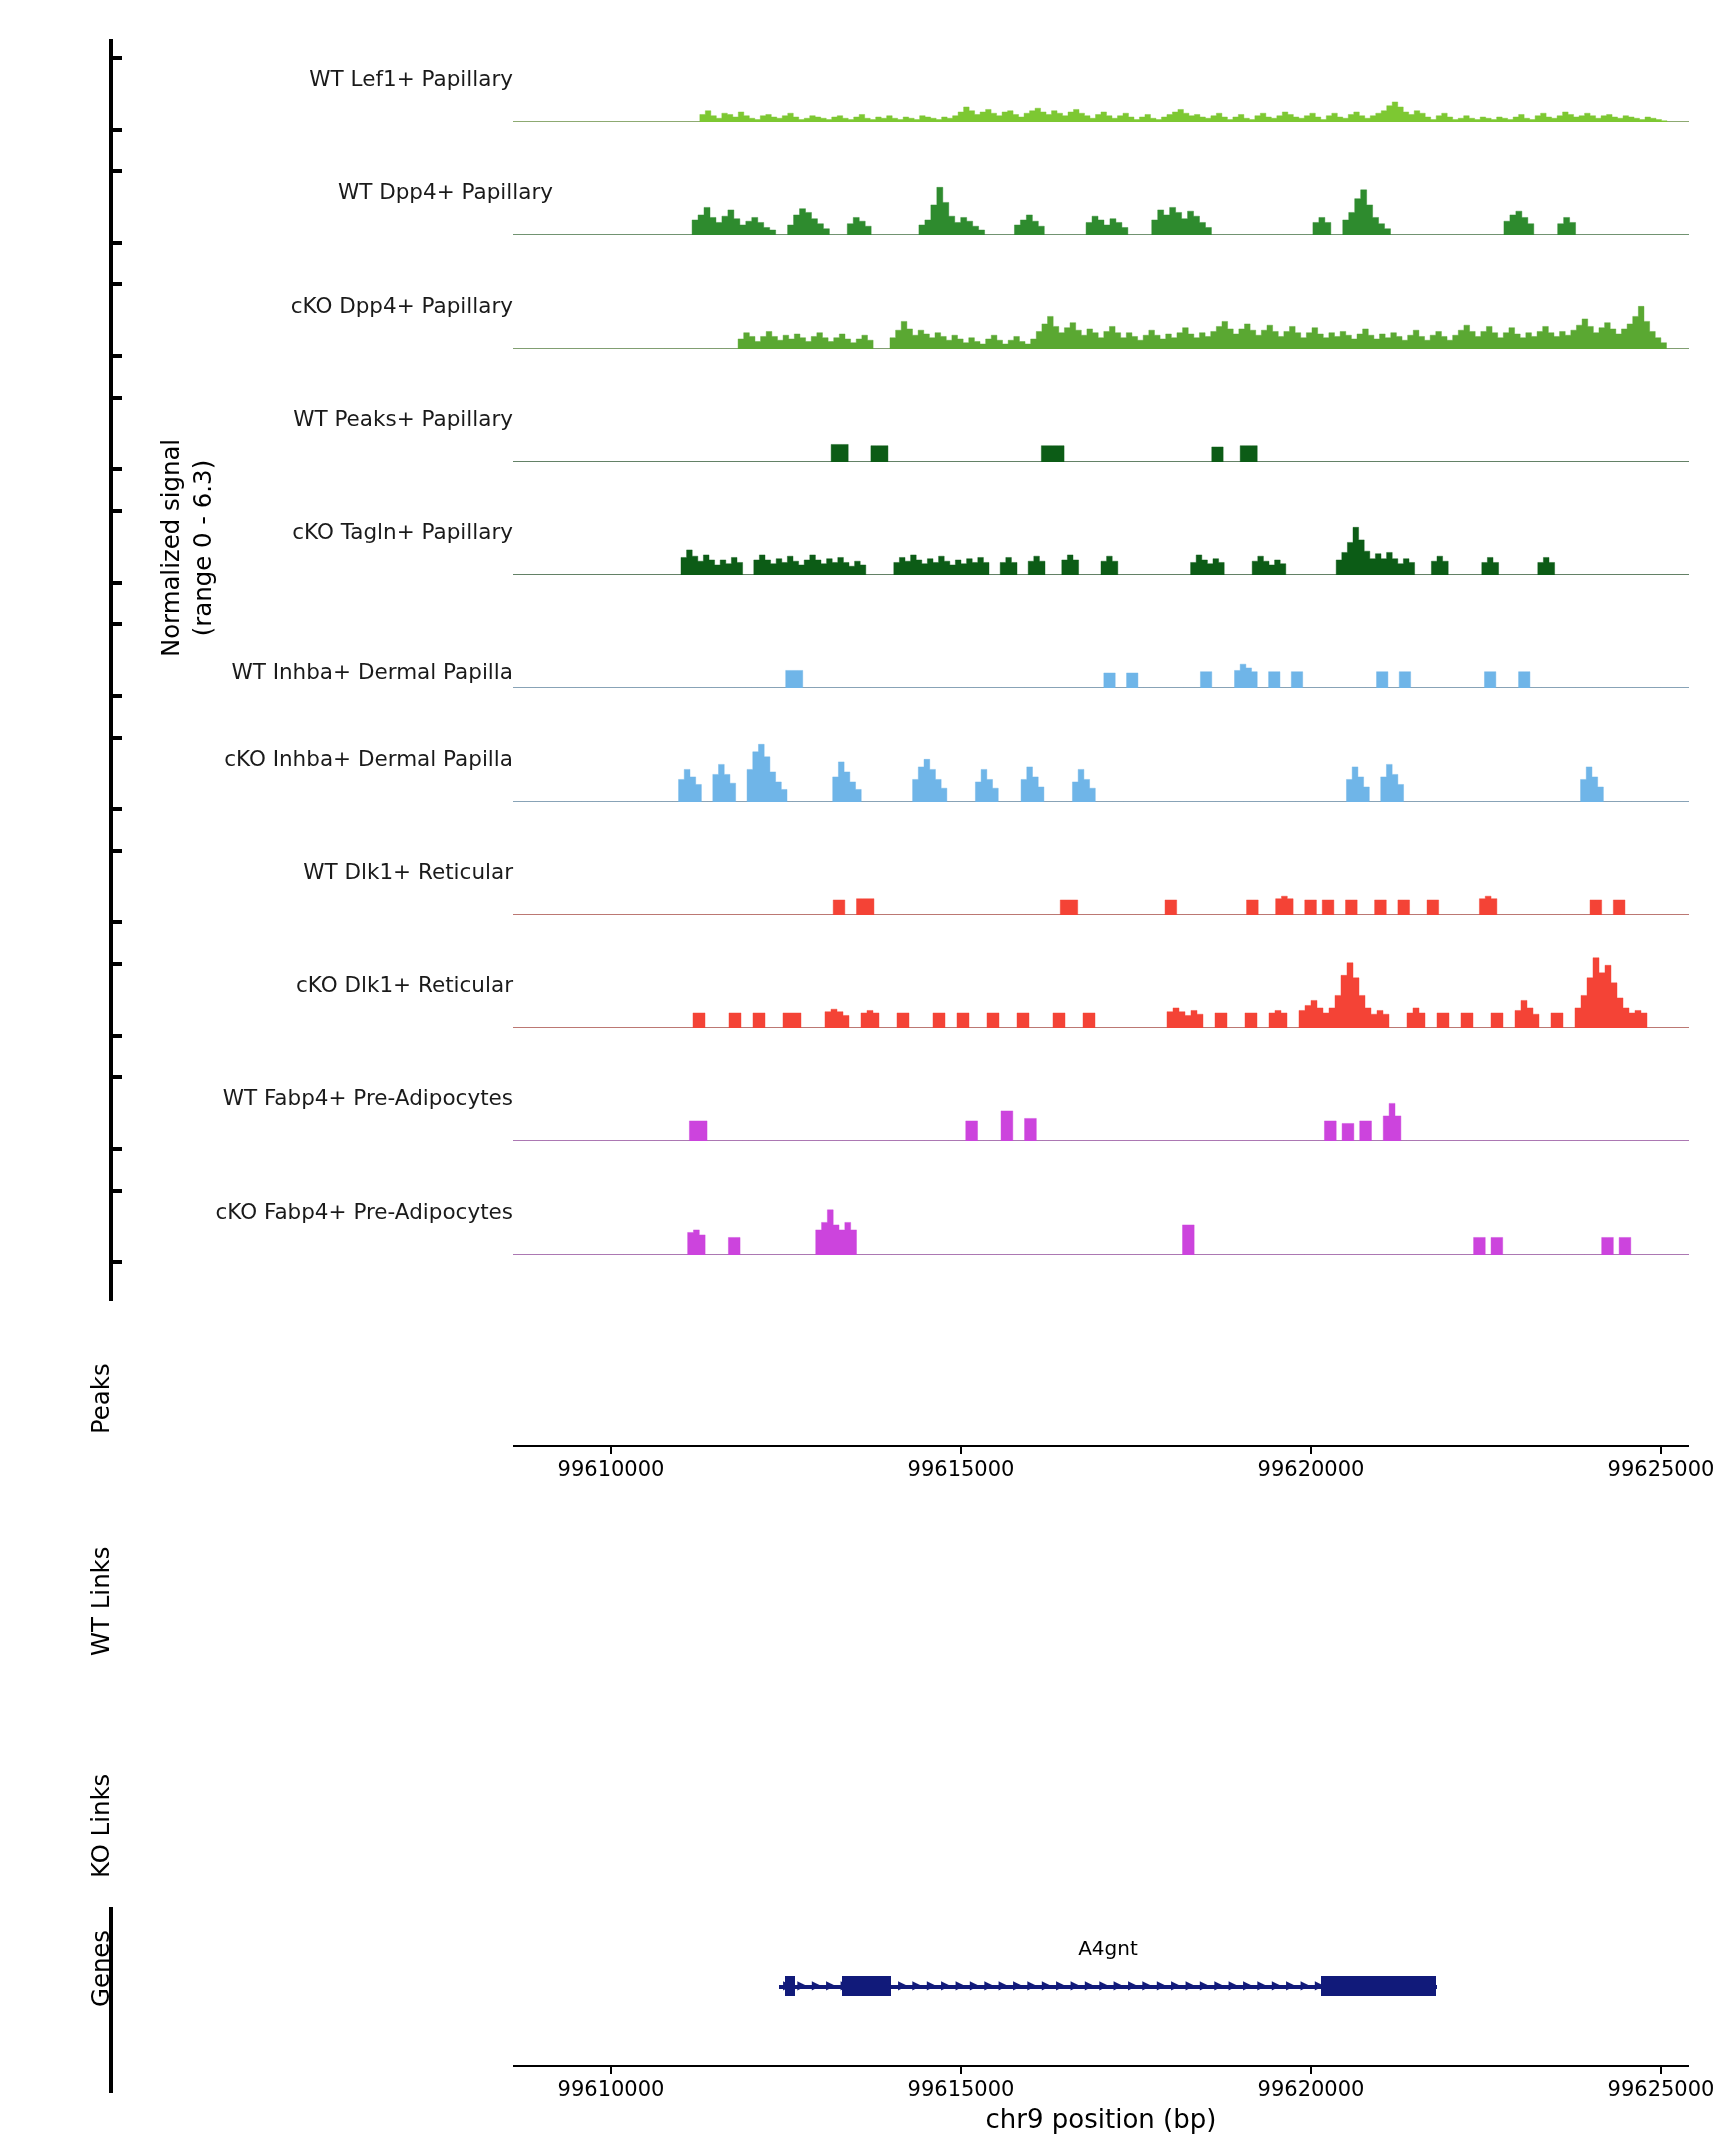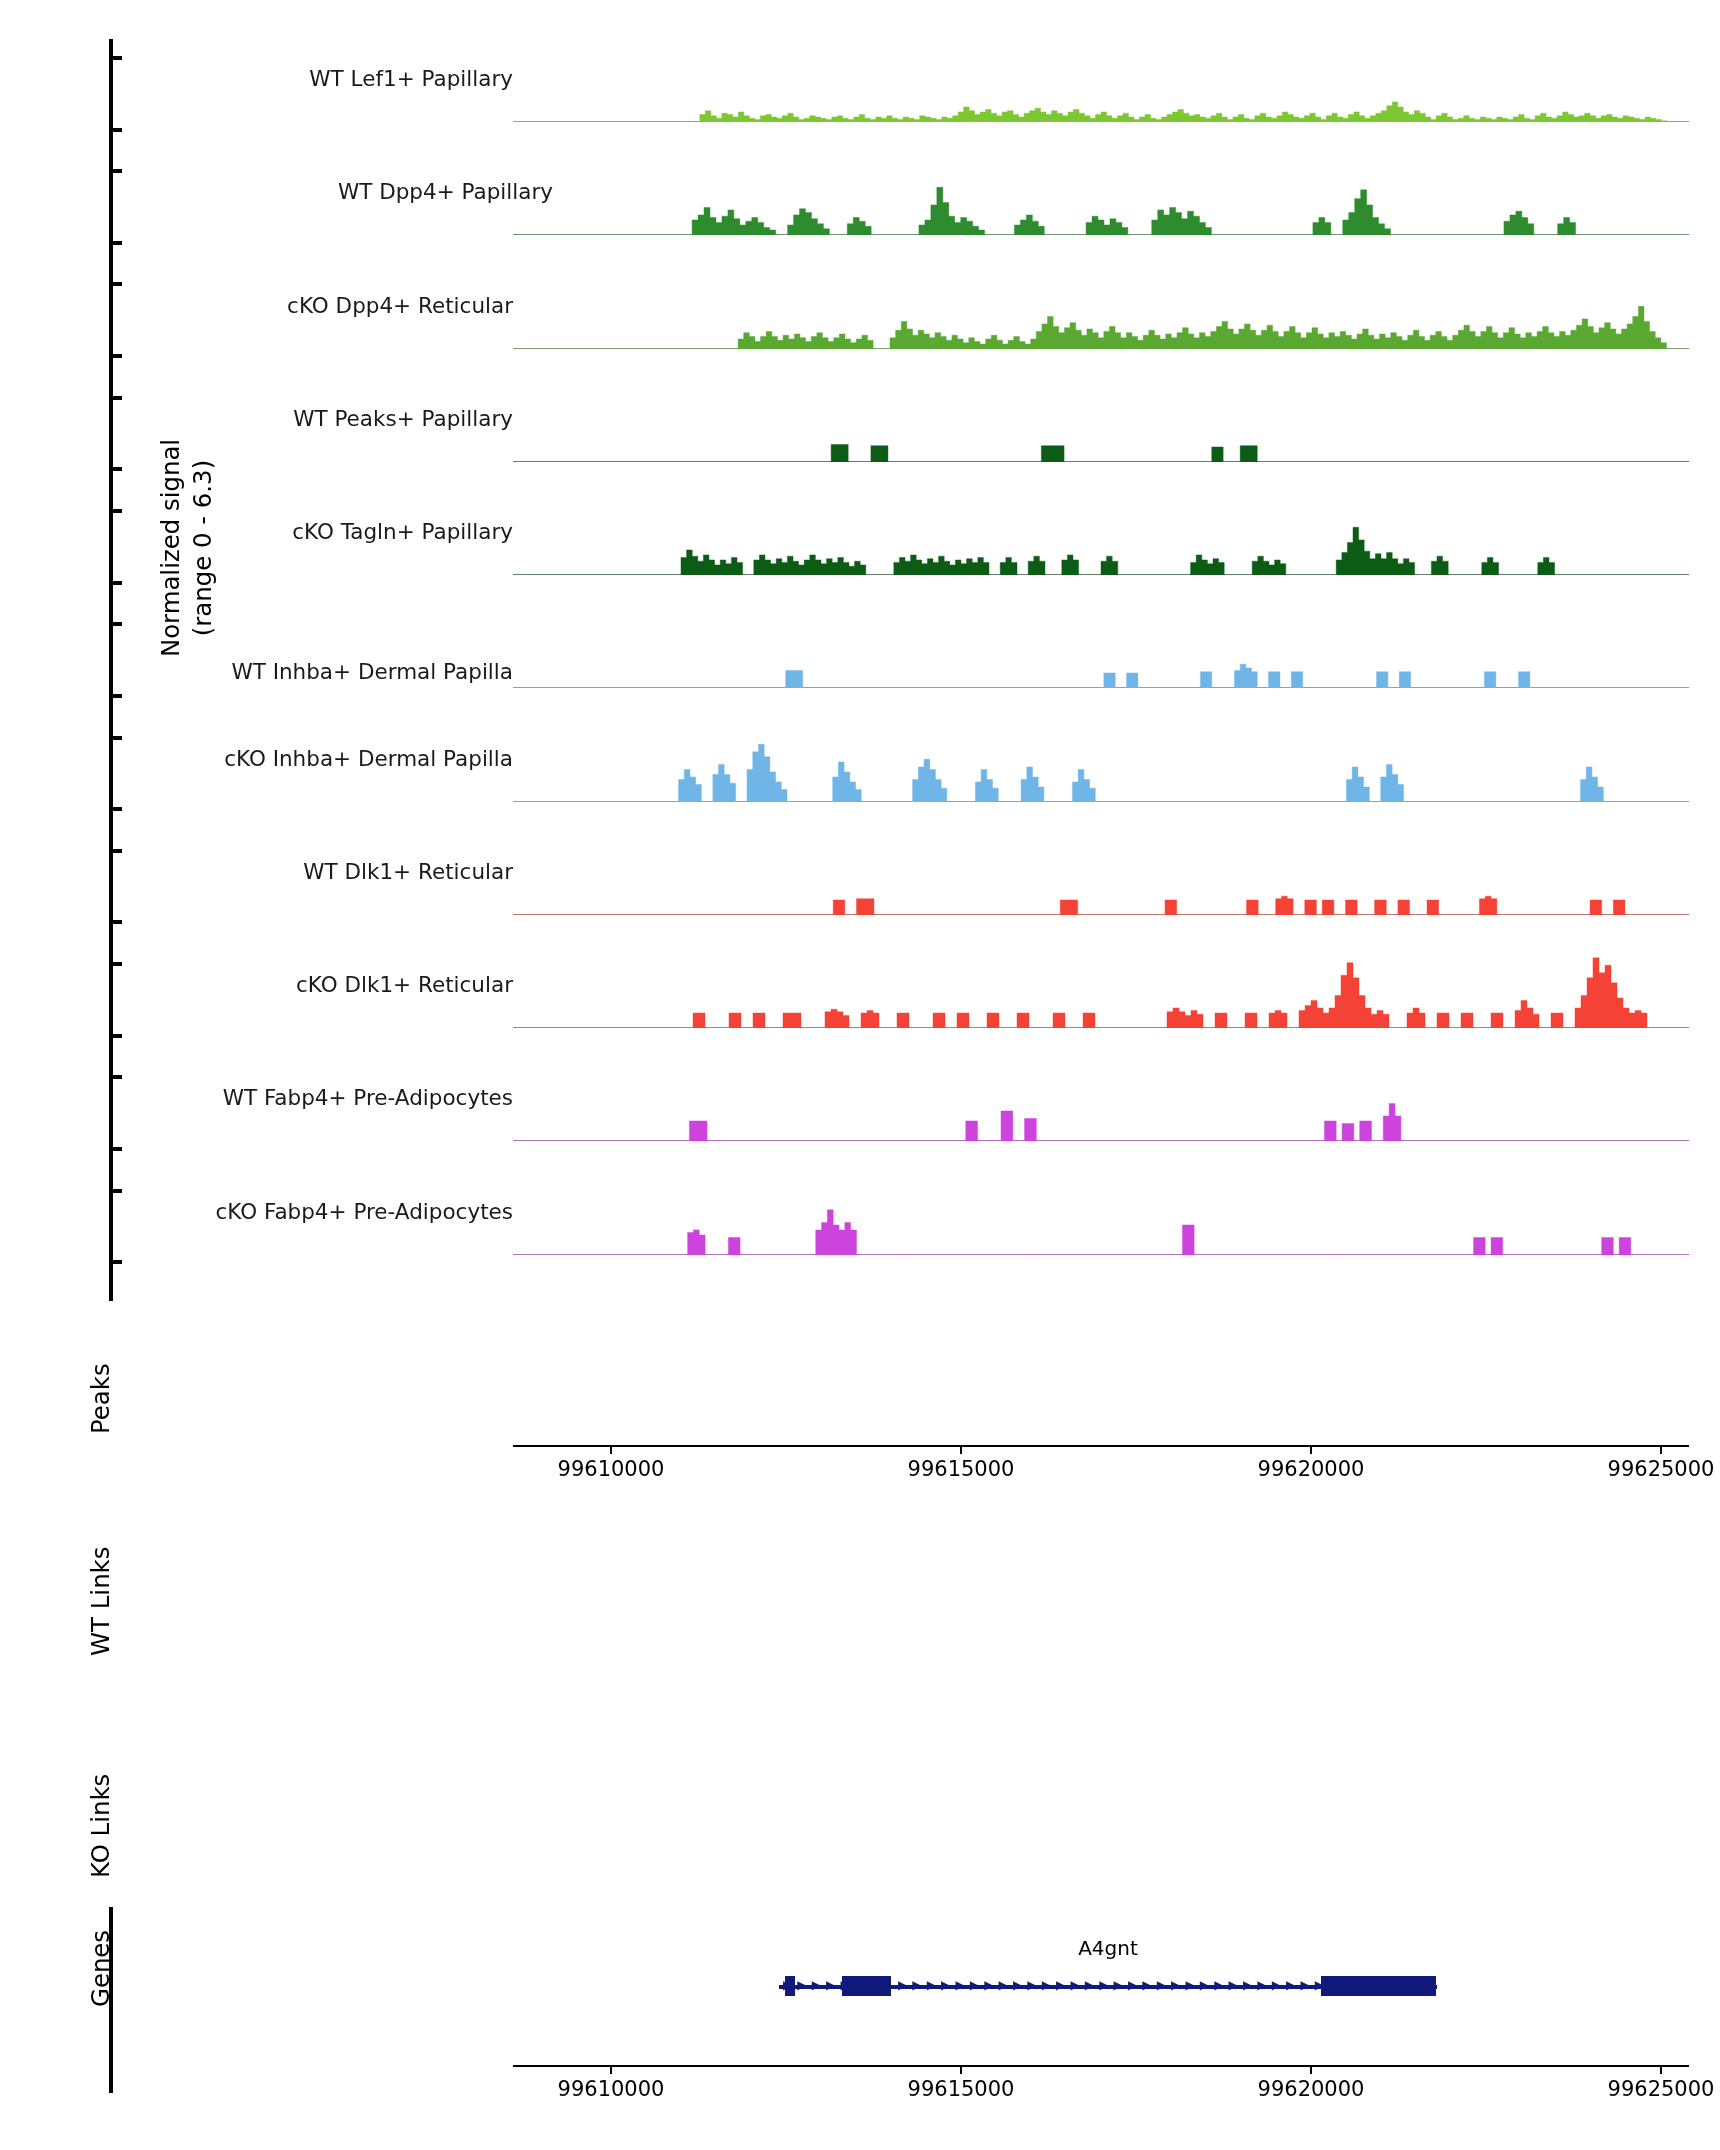--- a/index.html
+++ b/index.html
@@ -189,21 +189,21 @@
       <div class="track" style="top: 156px; height: 86px; padding-left: 40px;">
         <div class="track-label" style="top: 23px;">WT Dpp4+ Papillary</div>
         <div class="track-plot">
           <div class="baseline"></div>
           <svg viewBox="0 0 1640 110" preserveAspectRatio="none">
             <path d="M 0 110 L 0.00 110.00 L 8.32 110.00 L 8.32 110.00 L 16.65 110.00 L 16.65 110.00 L 24.97 110.00 L 24.97 110.00 L 33.30 110.00 L 33.30 110.00 L 41.62 110.00 L 41.62 110.00 L 49.95 110.00 L 49.95 110.00 L 58.27 110.00 L 58.27 110.00 L 66.60 110.00 L 66.60 110.00 L 74.92 110.00 L 74.92 110.00 L 83.25 110.00 L 83.25 110.00 L 91.57 110.00 L 91.57 110.00 L 99.90 110.00 L 99.90 110.00 L 108.22 110.00 L 108.22 110.00 L 116.55 110.00 L 116.55 110.00 L 124.87 110.00 L 124.87 110.00 L 133.20 110.00 L 133.20 110.00 L 141.52 110.00 L 141.52 110.00 L 149.85 110.00 L 149.85 110.00 L 158.17 110.00 L 158.17 110.00 L 166.50 110.00 L 166.50 110.00 L 174.82 110.00 L 174.82 110.00 L 183.15 110.00 L 183.15 110.00 L 191.47 110.00 L 191.47 110.00 L 199.80 110.00 L 199.80 110.00 L 208.12 110.00 L 208.12 110.00 L 216.45 110.00 L 216.45 110.00 L 224.77 110.00 L 224.77 110.00 L 233.10 110.00 L 233.10 110.00 L 241.42 110.00 L 241.42 110.00 L 249.75 110.00 L 249.75 89.05 L 258.07 89.05 L 258.07 82.06 L 266.40 82.06 L 266.40 71.59 L 274.72 71.59 L 274.72 85.56 L 283.05 85.56 L 283.05 92.54 L 291.37 92.54 L 291.37 83.81 L 299.70 83.81 L 299.70 75.08 L 308.02 75.08 L 308.02 87.30 L 316.35 87.30 L 316.35 96.03 L 324.67 96.03 L 324.67 90.79 L 332.99 90.79 L 332.99 85.56 L 341.32 85.56 L 341.32 92.54 L 349.64 92.54 L 349.64 99.52 L 357.97 99.52 L 357.97 103.02 L 366.29 103.02 L 366.29 110.00 L 374.62 110.00 L 374.62 110.00 L 382.94 110.00 L 382.94 96.03 L 391.27 96.03 L 391.27 82.06 L 399.59 82.06 L 399.59 73.33 L 407.92 73.33 L 407.92 78.57 L 416.24 78.57 L 416.24 87.30 L 424.57 87.30 L 424.57 94.29 L 432.89 94.29 L 432.89 101.27 L 441.22 101.27 L 441.22 110.00 L 449.54 110.00 L 449.54 110.00 L 457.87 110.00 L 457.87 110.00 L 466.19 110.00 L 466.19 94.29 L 474.52 94.29 L 474.52 85.56 L 482.84 85.56 L 482.84 90.79 L 491.17 90.79 L 491.17 97.78 L 499.49 97.78 L 499.49 110.00 L 507.82 110.00 L 507.82 110.00 L 516.14 110.00 L 516.14 110.00 L 524.47 110.00 L 524.47 110.00 L 532.79 110.00 L 532.79 110.00 L 541.12 110.00 L 541.12 110.00 L 549.44 110.00 L 549.44 110.00 L 557.77 110.00 L 557.77 110.00 L 566.09 110.00 L 566.09 96.03 L 574.42 96.03 L 574.42 89.05 L 582.74 89.05 L 582.74 68.10 L 591.07 68.10 L 591.07 43.65 L 599.39 43.65 L 599.39 64.60 L 607.72 64.60 L 607.72 83.81 L 616.04 83.81 L 616.04 92.54 L 624.37 92.54 L 624.37 85.56 L 632.69 85.56 L 632.69 90.79 L 641.02 90.79 L 641.02 97.78 L 649.34 97.78 L 649.34 103.02 L 657.66 103.02 L 657.66 110.00 L 665.99 110.00 L 665.99 110.00 L 674.31 110.00 L 674.31 110.00 L 682.64 110.00 L 682.64 110.00 L 690.96 110.00 L 690.96 110.00 L 699.29 110.00 L 699.29 96.03 L 707.61 96.03 L 707.61 89.05 L 715.94 89.05 L 715.94 82.06 L 724.26 82.06 L 724.26 90.79 L 732.59 90.79 L 732.59 97.78 L 740.91 97.78 L 740.91 110.00 L 749.24 110.00 L 749.24 110.00 L 757.56 110.00 L 757.56 110.00 L 765.89 110.00 L 765.89 110.00 L 774.21 110.00 L 774.21 110.00 L 782.54 110.00 L 782.54 110.00 L 790.86 110.00 L 790.86 110.00 L 799.19 110.00 L 799.19 92.54 L 807.51 92.54 L 807.51 83.81 L 815.84 83.81 L 815.84 89.05 L 824.16 89.05 L 824.16 96.03 L 832.49 96.03 L 832.49 87.30 L 840.81 87.30 L 840.81 92.54 L 849.14 92.54 L 849.14 99.52 L 857.46 99.52 L 857.46 110.00 L 865.79 110.00 L 865.79 110.00 L 874.11 110.00 L 874.11 110.00 L 882.44 110.00 L 882.44 110.00 L 890.76 110.00 L 890.76 89.05 L 899.09 89.05 L 899.09 75.08 L 907.41 75.08 L 907.41 82.06 L 915.74 82.06 L 915.74 71.59 L 924.06 71.59 L 924.06 78.57 L 932.39 78.57 L 932.39 87.30 L 940.71 87.30 L 940.71 76.83 L 949.04 76.83 L 949.04 83.81 L 957.36 83.81 L 957.36 92.54 L 965.69 92.54 L 965.69 99.52 L 974.01 99.52 L 974.01 110.00 L 982.34 110.00 L 982.34 110.00 L 990.66 110.00 L 990.66 110.00 L 998.98 110.00 L 998.98 110.00 L 1007.31 110.00 L 1007.31 110.00 L 1015.63 110.00 L 1015.63 110.00 L 1023.96 110.00 L 1023.96 110.00 L 1032.28 110.00 L 1032.28 110.00 L 1040.61 110.00 L 1040.61 110.00 L 1048.93 110.00 L 1048.93 110.00 L 1057.26 110.00 L 1057.26 110.00 L 1065.58 110.00 L 1065.58 110.00 L 1073.91 110.00 L 1073.91 110.00 L 1082.23 110.00 L 1082.23 110.00 L 1090.56 110.00 L 1090.56 110.00 L 1098.88 110.00 L 1098.88 110.00 L 1107.21 110.00 L 1107.21 110.00 L 1115.53 110.00 L 1115.53 92.54 L 1123.86 92.54 L 1123.86 85.56 L 1132.18 85.56 L 1132.18 92.54 L 1140.51 92.54 L 1140.51 110.00 L 1148.83 110.00 L 1148.83 110.00 L 1157.16 110.00 L 1157.16 89.05 L 1165.48 89.05 L 1165.48 78.57 L 1173.81 78.57 L 1173.81 59.37 L 1182.13 59.37 L 1182.13 47.14 L 1190.46 47.14 L 1190.46 68.10 L 1198.78 68.10 L 1198.78 85.56 L 1207.11 85.56 L 1207.11 94.29 L 1215.43 94.29 L 1215.43 101.27 L 1223.76 101.27 L 1223.76 110.00 L 1232.08 110.00 L 1232.08 110.00 L 1240.41 110.00 L 1240.41 110.00 L 1248.73 110.00 L 1248.73 110.00 L 1257.06 110.00 L 1257.06 110.00 L 1265.38 110.00 L 1265.38 110.00 L 1273.71 110.00 L 1273.71 110.00 L 1282.03 110.00 L 1282.03 110.00 L 1290.36 110.00 L 1290.36 110.00 L 1298.68 110.00 L 1298.68 110.00 L 1307.01 110.00 L 1307.01 110.00 L 1315.33 110.00 L 1315.33 110.00 L 1323.65 110.00 L 1323.65 110.00 L 1331.98 110.00 L 1331.98 110.00 L 1340.30 110.00 L 1340.30 110.00 L 1348.63 110.00 L 1348.63 110.00 L 1356.95 110.00 L 1356.95 110.00 L 1365.28 110.00 L 1365.28 110.00 L 1373.60 110.00 L 1373.60 110.00 L 1381.93 110.00 L 1381.93 90.79 L 1390.25 90.79 L 1390.25 82.06 L 1398.58 82.06 L 1398.58 76.83 L 1406.90 76.83 L 1406.90 85.56 L 1415.23 85.56 L 1415.23 94.29 L 1423.55 94.29 L 1423.55 110.00 L 1431.88 110.00 L 1431.88 110.00 L 1440.20 110.00 L 1440.20 110.00 L 1448.53 110.00 L 1448.53 110.00 L 1456.85 110.00 L 1456.85 94.29 L 1465.18 94.29 L 1465.18 85.56 L 1473.50 85.56 L 1473.50 92.54 L 1481.83 92.54 L 1481.83 110.00 L 1490.15 110.00 L 1490.15 110.00 L 1498.48 110.00 L 1498.48 110.00 L 1506.80 110.00 L 1506.80 110.00 L 1515.13 110.00 L 1515.13 110.00 L 1523.45 110.00 L 1523.45 110.00 L 1531.78 110.00 L 1531.78 110.00 L 1540.10 110.00 L 1540.10 110.00 L 1548.43 110.00 L 1548.43 110.00 L 1556.75 110.00 L 1556.75 110.00 L 1565.08 110.00 L 1565.08 110.00 L 1573.40 110.00 L 1573.40 110.00 L 1581.73 110.00 L 1581.73 110.00 L 1590.05 110.00 L 1590.05 110.00 L 1598.38 110.00 L 1598.38 110.00 L 1606.70 110.00 L 1606.70 110.00 L 1615.03 110.00 L 1615.03 110.00 L 1623.35 110.00 L 1623.35 110.00 L 1631.68 110.00 L 1631.68 110.00 L 1640.00 110.00 L 1640 110 Z" fill="#2e8b2e" stroke="#2e8b2e" stroke-width="0.6"></path>
           </svg>
         </div>
       </div>
       <div class="track" style="top: 270px; height: 86px;">
-        <div class="track-label" style="top: 23px;">cKO Dpp4+ Reticular</div>
+        <div class="track-label" style="top: 23px;">cKO Dpp4+ Papillary</div>
         <div class="track-plot">
           <div class="baseline"></div>
           <svg viewBox="0 0 1640 110" preserveAspectRatio="none">
             <path d="M 0 110 L 0.00 110.00 L 7.85 110.00 L 7.85 110.00 L 15.69 110.00 L 15.69 110.00 L 23.54 110.00 L 23.54 110.00 L 31.39 110.00 L 31.39 110.00 L 39.23 110.00 L 39.23 110.00 L 47.08 110.00 L 47.08 110.00 L 54.93 110.00 L 54.93 110.00 L 62.78 110.00 L 62.78 110.00 L 70.62 110.00 L 70.62 110.00 L 78.47 110.00 L 78.47 110.00 L 86.32 110.00 L 86.32 110.00 L 94.16 110.00 L 94.16 110.00 L 102.01 110.00 L 102.01 110.00 L 109.86 110.00 L 109.86 110.00 L 117.70 110.00 L 117.70 110.00 L 125.55 110.00 L 125.55 110.00 L 133.40 110.00 L 133.40 110.00 L 141.24 110.00 L 141.24 110.00 L 149.09 110.00 L 149.09 110.00 L 156.94 110.00 L 156.94 110.00 L 164.78 110.00 L 164.78 110.00 L 172.63 110.00 L 172.63 110.00 L 180.48 110.00 L 180.48 110.00 L 188.33 110.00 L 188.33 110.00 L 196.17 110.00 L 196.17 110.00 L 204.02 110.00 L 204.02 110.00 L 211.87 110.00 L 211.87 110.00 L 219.71 110.00 L 219.71 110.00 L 227.56 110.00 L 227.56 110.00 L 235.41 110.00 L 235.41 110.00 L 243.25 110.00 L 243.25 110.00 L 251.10 110.00 L 251.10 110.00 L 258.95 110.00 L 258.95 110.00 L 266.79 110.00 L 266.79 110.00 L 274.64 110.00 L 274.64 110.00 L 282.49 110.00 L 282.49 110.00 L 290.33 110.00 L 290.33 110.00 L 298.18 110.00 L 298.18 110.00 L 306.03 110.00 L 306.03 110.00 L 313.88 110.00 L 313.88 96.03 L 321.72 96.03 L 321.72 87.30 L 329.57 87.30 L 329.57 92.54 L 337.42 92.54 L 337.42 99.52 L 345.26 99.52 L 345.26 92.54 L 353.11 92.54 L 353.11 85.56 L 360.96 85.56 L 360.96 92.54 L 368.80 92.54 L 368.80 97.78 L 376.65 97.78 L 376.65 90.79 L 384.50 90.79 L 384.50 96.03 L 392.34 96.03 L 392.34 89.05 L 400.19 89.05 L 400.19 94.29 L 408.04 94.29 L 408.04 99.52 L 415.89 99.52 L 415.89 92.54 L 423.73 92.54 L 423.73 87.30 L 431.58 87.30 L 431.58 94.29 L 439.43 94.29 L 439.43 99.52 L 447.27 99.52 L 447.27 94.29 L 455.12 94.29 L 455.12 89.05 L 462.97 89.05 L 462.97 96.03 L 470.81 96.03 L 470.81 101.27 L 478.66 101.27 L 478.66 96.03 L 486.51 96.03 L 486.51 90.79 L 494.35 90.79 L 494.35 97.78 L 502.20 97.78 L 502.20 110.00 L 510.05 110.00 L 510.05 110.00 L 517.89 110.00 L 517.89 110.00 L 525.74 110.00 L 525.74 94.29 L 533.59 94.29 L 533.59 83.81 L 541.44 83.81 L 541.44 71.59 L 549.28 71.59 L 549.28 82.06 L 557.13 82.06 L 557.13 90.79 L 564.98 90.79 L 564.98 83.81 L 572.82 83.81 L 572.82 89.05 L 580.67 89.05 L 580.67 94.29 L 588.52 94.29 L 588.52 87.30 L 596.36 87.30 L 596.36 92.54 L 604.21 92.54 L 604.21 97.78 L 612.06 97.78 L 612.06 90.79 L 619.90 90.79 L 619.90 96.03 L 627.75 96.03 L 627.75 101.27 L 635.60 101.27 L 635.60 94.29 L 643.44 94.29 L 643.44 99.52 L 651.29 99.52 L 651.29 103.02 L 659.14 103.02 L 659.14 96.03 L 666.99 96.03 L 666.99 90.79 L 674.83 90.79 L 674.83 97.78 L 682.68 97.78 L 682.68 103.02 L 690.53 103.02 L 690.53 97.78 L 698.37 97.78 L 698.37 92.54 L 706.22 92.54 L 706.22 99.52 L 714.07 99.52 L 714.07 103.02 L 721.91 103.02 L 721.91 96.03 L 729.76 96.03 L 729.76 85.56 L 737.61 85.56 L 737.61 75.08 L 745.45 75.08 L 745.45 64.60 L 753.30 64.60 L 753.30 78.57 L 761.15 78.57 L 761.15 87.30 L 769.00 87.30 L 769.00 80.32 L 776.84 80.32 L 776.84 73.33 L 784.69 73.33 L 784.69 83.81 L 792.54 83.81 L 792.54 90.79 L 800.38 90.79 L 800.38 82.06 L 808.23 82.06 L 808.23 87.30 L 816.08 87.30 L 816.08 94.29 L 823.92 94.29 L 823.92 85.56 L 831.77 85.56 L 831.77 78.57 L 839.62 78.57 L 839.62 87.30 L 847.46 87.30 L 847.46 94.29 L 855.31 94.29 L 855.31 87.30 L 863.16 87.30 L 863.16 92.54 L 871.00 92.54 L 871.00 97.78 L 878.85 97.78 L 878.85 90.79 L 886.70 90.79 L 886.70 83.81 L 894.55 83.81 L 894.55 90.79 L 902.39 90.79 L 902.39 96.03 L 910.24 96.03 L 910.24 89.05 L 918.09 89.05 L 918.09 94.29 L 925.93 94.29 L 925.93 87.30 L 933.78 87.30 L 933.78 80.32 L 941.63 80.32 L 941.63 89.05 L 949.47 89.05 L 949.47 94.29 L 957.32 94.29 L 957.32 87.30 L 965.17 87.30 L 965.17 92.54 L 973.01 92.54 L 973.01 85.56 L 980.86 85.56 L 980.86 78.57 L 988.71 78.57 L 988.71 71.59 L 996.56 71.59 L 996.56 82.06 L 1004.40 82.06 L 1004.40 89.05 L 1012.25 89.05 L 1012.25 82.06 L 1020.10 82.06 L 1020.10 75.08 L 1027.94 75.08 L 1027.94 83.81 L 1035.79 83.81 L 1035.79 90.79 L 1043.64 90.79 L 1043.64 83.81 L 1051.48 83.81 L 1051.48 76.83 L 1059.33 76.83 L 1059.33 85.56 L 1067.18 85.56 L 1067.18 92.54 L 1075.02 92.54 L 1075.02 85.56 L 1082.87 85.56 L 1082.87 78.57 L 1090.72 78.57 L 1090.72 87.30 L 1098.56 87.30 L 1098.56 94.29 L 1106.41 94.29 L 1106.41 87.30 L 1114.26 87.30 L 1114.26 80.32 L 1122.11 80.32 L 1122.11 89.05 L 1129.95 89.05 L 1129.95 94.29 L 1137.80 94.29 L 1137.80 87.30 L 1145.65 87.30 L 1145.65 92.54 L 1153.49 92.54 L 1153.49 85.56 L 1161.34 85.56 L 1161.34 90.79 L 1169.19 90.79 L 1169.19 96.03 L 1177.03 96.03 L 1177.03 89.05 L 1184.88 89.05 L 1184.88 82.06 L 1192.73 82.06 L 1192.73 90.79 L 1200.57 90.79 L 1200.57 96.03 L 1208.42 96.03 L 1208.42 89.05 L 1216.27 89.05 L 1216.27 94.29 L 1224.11 94.29 L 1224.11 87.30 L 1231.96 87.30 L 1231.96 92.54 L 1239.81 92.54 L 1239.81 97.78 L 1247.66 97.78 L 1247.66 90.79 L 1255.50 90.79 L 1255.50 83.81 L 1263.35 83.81 L 1263.35 92.54 L 1271.20 92.54 L 1271.20 97.78 L 1279.04 97.78 L 1279.04 90.79 L 1286.89 90.79 L 1286.89 85.56 L 1294.74 85.56 L 1294.74 92.54 L 1302.58 92.54 L 1302.58 97.78 L 1310.43 97.78 L 1310.43 90.79 L 1318.28 90.79 L 1318.28 83.81 L 1326.12 83.81 L 1326.12 76.83 L 1333.97 76.83 L 1333.97 85.56 L 1341.82 85.56 L 1341.82 92.54 L 1349.67 92.54 L 1349.67 85.56 L 1357.51 85.56 L 1357.51 78.57 L 1365.36 78.57 L 1365.36 87.30 L 1373.21 87.30 L 1373.21 94.29 L 1381.05 94.29 L 1381.05 87.30 L 1388.90 87.30 L 1388.90 80.32 L 1396.75 80.32 L 1396.75 89.05 L 1404.59 89.05 L 1404.59 94.29 L 1412.44 94.29 L 1412.44 87.30 L 1420.29 87.30 L 1420.29 92.54 L 1428.13 92.54 L 1428.13 85.56 L 1435.98 85.56 L 1435.98 78.57 L 1443.83 78.57 L 1443.83 87.30 L 1451.67 87.30 L 1451.67 92.54 L 1459.52 92.54 L 1459.52 85.56 L 1467.37 85.56 L 1467.37 90.79 L 1475.22 90.79 L 1475.22 83.81 L 1483.06 83.81 L 1483.06 76.83 L 1490.91 76.83 L 1490.91 68.10 L 1498.76 68.10 L 1498.76 78.57 L 1506.60 78.57 L 1506.60 87.30 L 1514.45 87.30 L 1514.45 80.32 L 1522.30 80.32 L 1522.30 73.33 L 1530.14 73.33 L 1530.14 82.06 L 1537.99 82.06 L 1537.99 89.05 L 1545.84 89.05 L 1545.84 82.06 L 1553.68 82.06 L 1553.68 75.08 L 1561.53 75.08 L 1561.53 64.60 L 1569.38 64.60 L 1569.38 50.63 L 1577.22 50.63 L 1577.22 71.59 L 1585.07 71.59 L 1585.07 85.56 L 1592.92 85.56 L 1592.92 94.29 L 1600.77 94.29 L 1600.77 101.27 L 1608.61 101.27 L 1608.61 110.00 L 1616.46 110.00 L 1616.46 110.00 L 1624.31 110.00 L 1624.31 110.00 L 1632.15 110.00 L 1632.15 110.00 L 1640.00 110.00 L 1640 110 Z" fill="#5aa832" stroke="#5aa832" stroke-width="0.6"></path>
           </svg>
         </div>
       </div>
       <div class="track" style="top: 383px; height: 86px;">
         <div class="track-label" style="top: 23px;">WT Peaks+ Papillary</div>
         <div class="track-plot">
@@ -304,20 +304,21 @@
 
   <div class="gene-area" id="gene-area" style="top:1936px;">
     <div class="gene-name" id="gene-name" style="top: 0px; left: 595px;">A4gnt</div>
   <div class="gene-line" style="left: 266px; top: 49px; width: 658px; height: 3.6px;"></div>
       <div class="gene-arrows" style="left: 270px; top: 43px; width: 651px;">▶▶▶▶▶▶▶▶▶▶▶▶▶▶▶▶▶▶▶▶▶▶▶▶▶▶▶▶▶▶▶▶▶▶▶▶▶▶</div>
       <div class="gene-exon" style="left: 272px; top: 40px; width: 9.8px; height: 20px;"></div>
       <div class="gene-exon" style="left: 329px; top: 40px; width: 49px; height: 20px;"></div>
       <div class="gene-exon" style="left: 808px; top: 40px; width: 115px; height: 20px;"></div>
     </div>
 
+  <div class="xlabel" style="top:2104px;">chr9 position (bp)</div>
 
 <div class="axis-spine" style="left: 109px; top: 56px; width: 13px; height: 3.6px;"></div>
     <div class="axis-spine" style="left: 109px; top: 128px; width: 13px; height: 3.6px;"></div>
     <div class="axis-spine" style="left: 109px; top: 169px; width: 13px; height: 3.6px;"></div>
     <div class="axis-spine" style="left: 109px; top: 241px; width: 13px; height: 3.6px;"></div>
     <div class="axis-spine" style="left: 109px; top: 282px; width: 13px; height: 3.6px;"></div>
     <div class="axis-spine" style="left: 109px; top: 354px; width: 13px; height: 3.6px;"></div>
     <div class="axis-spine" style="left: 109px; top: 396px; width: 13px; height: 3.6px;"></div>
     <div class="axis-spine" style="left: 109px; top: 467px; width: 13px; height: 3.6px;"></div>
     <div class="axis-spine" style="left: 109px; top: 509px; width: 13px; height: 3.6px;"></div>

